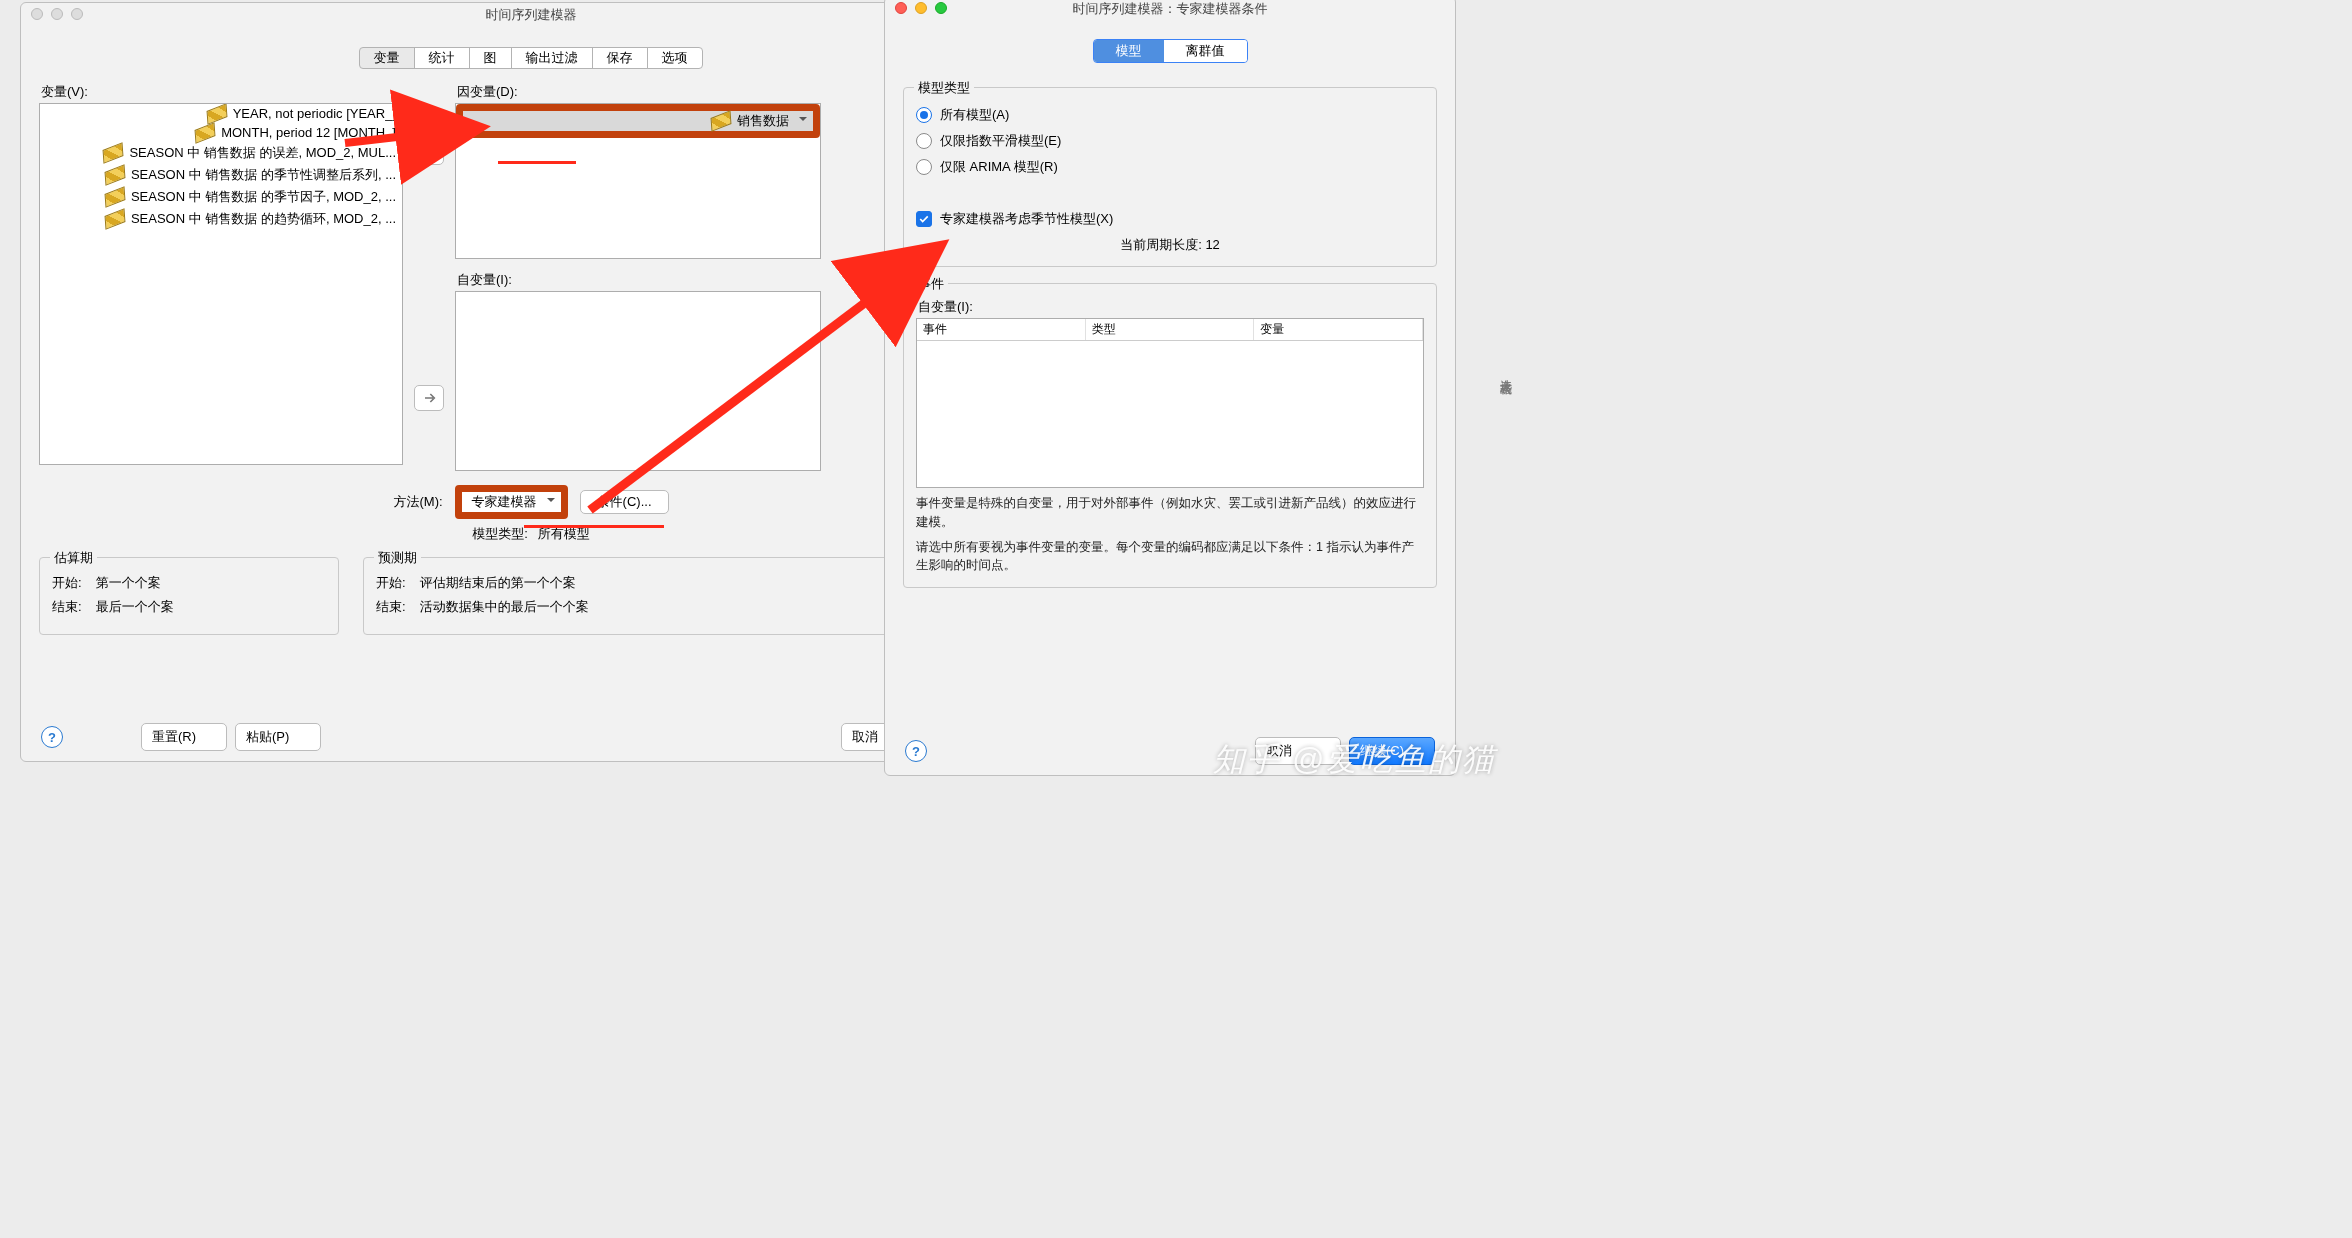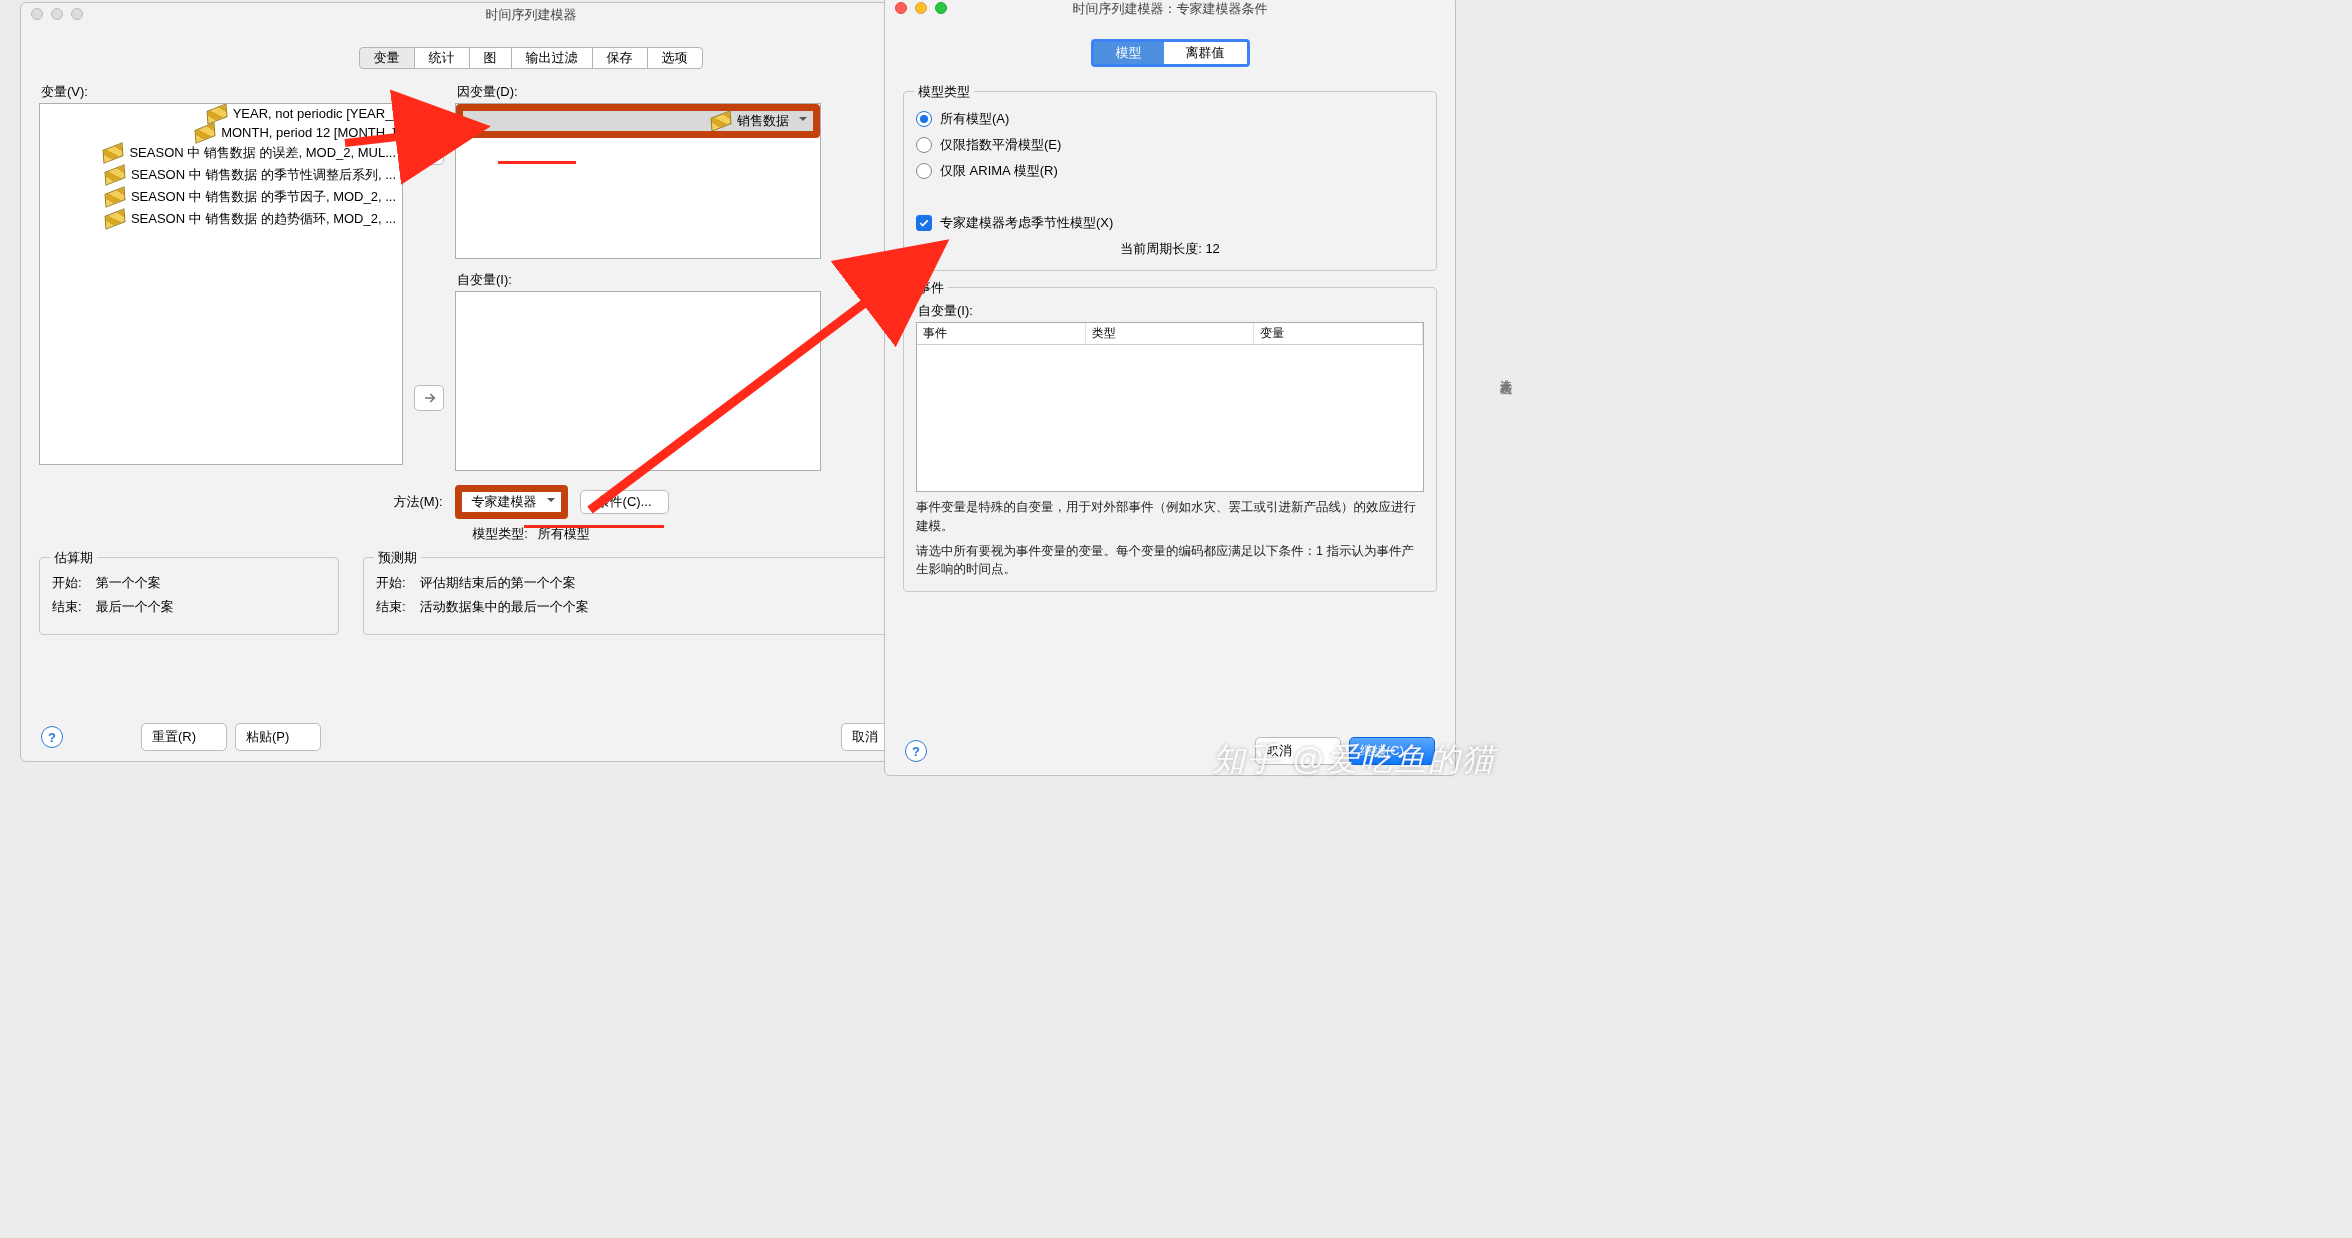--- a/index.html
+++ b/index.html
@@ -46,21 +46,21 @@
 .fieldset > .legend { position:absolute; top:-9px; left:10px; background:#f2f2f2; padding:0 4px; font-size:13px; }
 .fieldset .p { display:flex; gap:14px; margin:6px 0; }
 
 .help { width:22px;height:22px;border-radius:50%;border:1px solid #2a7ad1;color:#2a7ad1;display:flex;align-items:center;justify-content:center;font-weight:bold; background:#fff;}
 
 .botbar { position:absolute; left:0; right:0; bottom:10px; padding:0 20px; display:flex; align-items:center; }
 .botbar .spacer{flex:1;}
 .botbar .btn{ min-width:86px; text-align:left; padding:4px 10px; margin-left:8px;}
 
 .tabsR { display:flex; justify-content:center; margin-top:18px; }
-.pill { display:flex; border:3px solid #3b82f6; border-radius:4px; overflow:hidden; }
+.pill { display:flex; border:1px solid #3b82f6; border-radius:4px; overflow:hidden; }
 .pill .pi { padding:2px 22px; background:#fff; font-size:13px; }
 .pill .pi.active{ background:#4f8fe0; color:#fff; }
 
 .radio { display:flex; align-items:center; gap:8px; margin:8px 0;}
 .rdio { width:16px;height:16px;border-radius:50%;border:1px solid #8a8a8a;display:inline-flex;align-items:center;justify-content:center;background:#fff;}
 .rdio.on{border-color:#1a73e8;} .rdio.on::after{content:"";width:8px;height:8px;border-radius:50%;background:#1a73e8;}
 .cbox { width:16px;height:16px;border-radius:3px;border:1px solid #1a73e8;background:#1a73e8;display:inline-flex;align-items:center;justify-content:center;}
 .cbox svg{width:12px;height:12px;fill:none;stroke:#fff;stroke-width:2.2;}
 
 .tbl { background:#fff; border:1px solid #adadad; width:100%; height:170px; }

